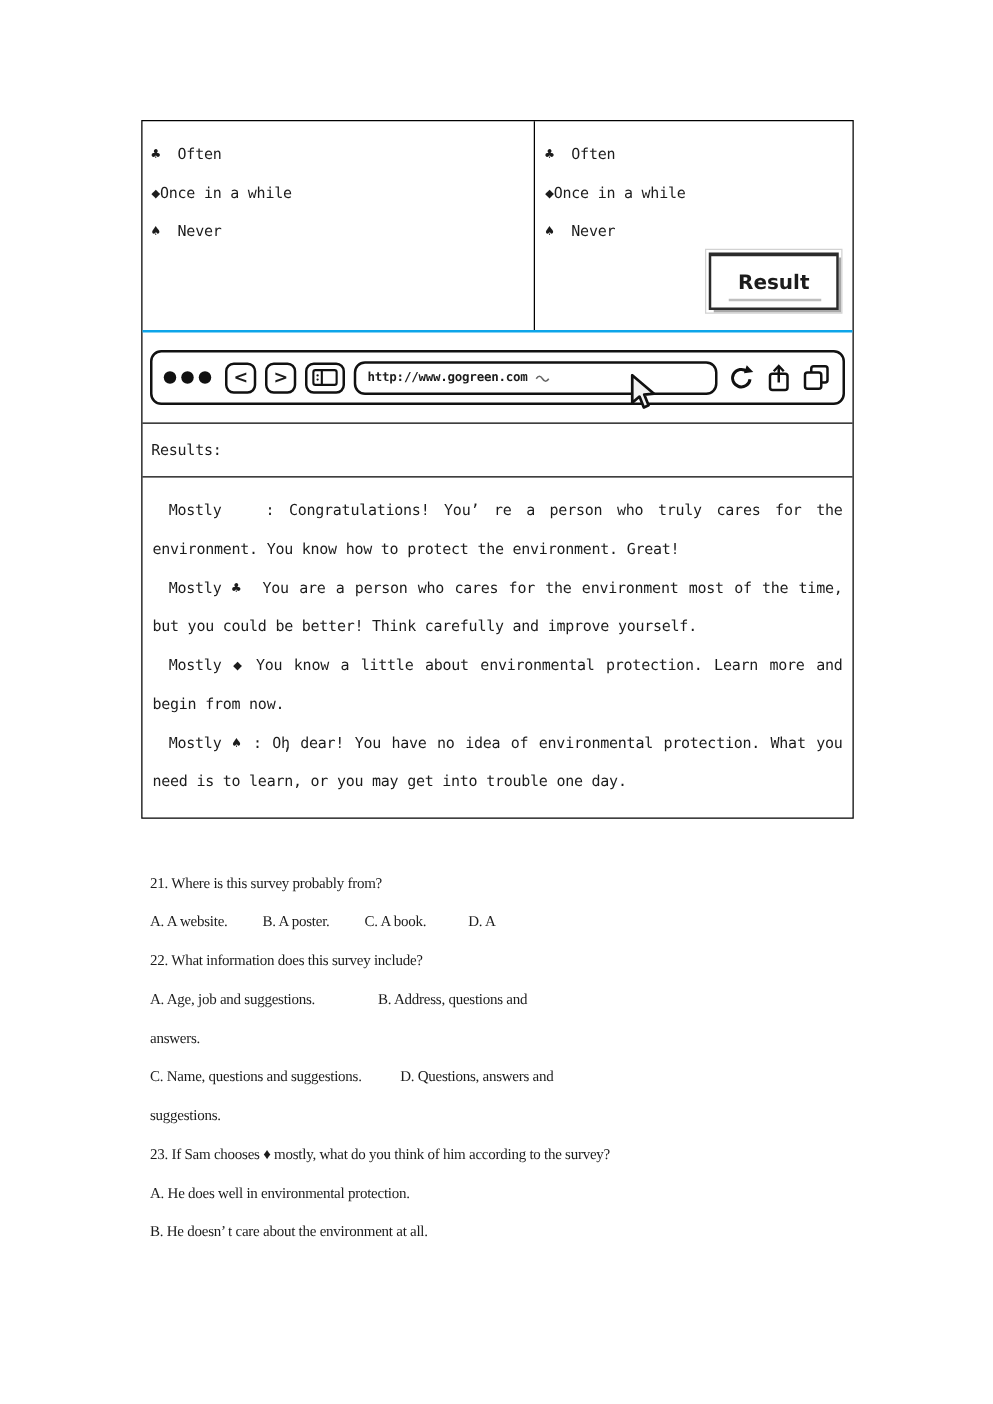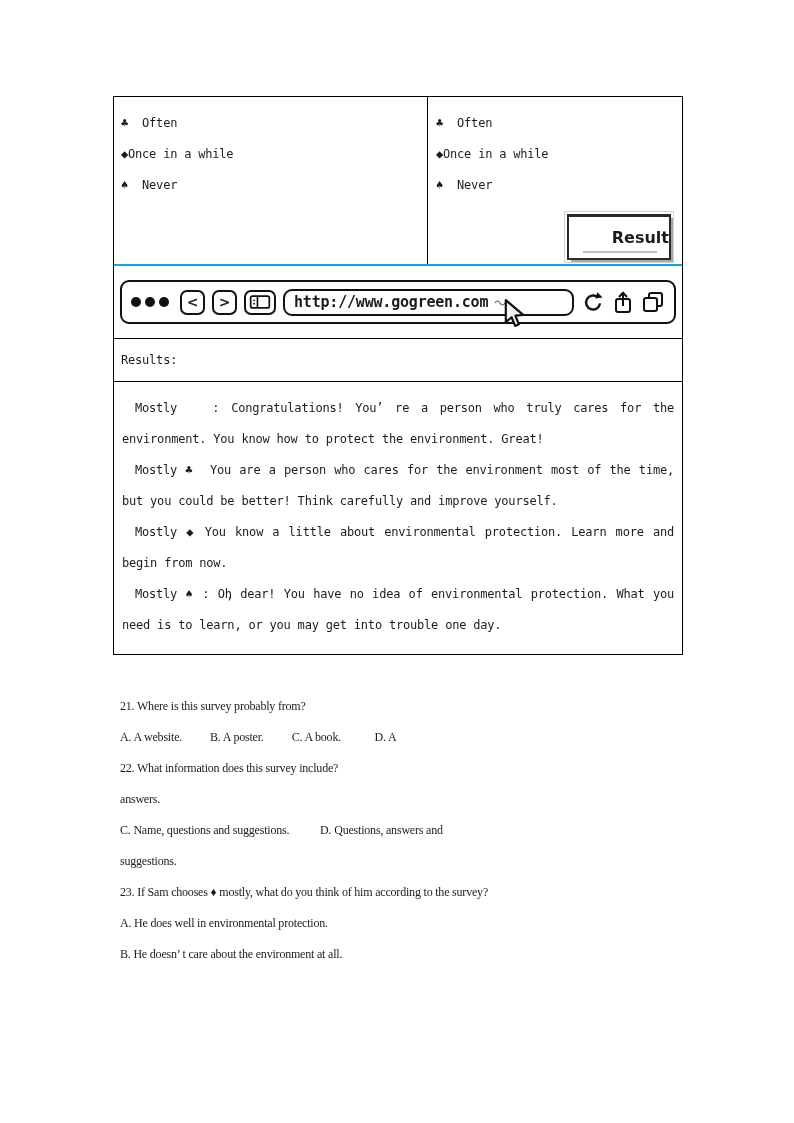--- a/index.html
+++ b/index.html
@@ -11,24 +11,24 @@
   .content { position:absolute; left:113px; top:96px; width:570px; font-size:12px; letter-spacing:-0.2px; }
 
   
   .doc-table { border:1px solid #000; box-sizing:border-box; width:100%; }
   .row1 { display:flex; height:169px; border-bottom:2px solid #0ea5e9; box-sizing:border-box; }
   .cell-left { width:314px; border-right:1px solid #000; padding:11px 7px; box-sizing:border-box; }
   .cell-right { flex:1; padding:11px 8px; position:relative; box-sizing:border-box; }
   .option { line-height:31px; white-space:pre; }
 
   .result-btn {
-    position:absolute; right:11px; bottom:4px; width:100px; height:41px;
+    position:absolute; right:11px; bottom:16px; width:100px; height:41px;
     background:#fff; border:2px solid #2b2b2b; border-top-width:3px;
     box-shadow:3px 3px 0 -1px #a9a9a9; outline:1px solid #d2d2d2; outline-offset:2px;
-    display:flex; align-items:center; justify-content:flex-end;
+    display:flex; align-items:center; justify-content:center;
     font-family:"DejaVu Sans",sans-serif; font-weight:bold; font-size:16px; letter-spacing:0;
   }
   .result-btn::after { content:""; position:absolute; left:14px; right:12px; bottom:5px; border-bottom:2px solid #8a8a8a; opacity:.55; }
 
   
   .row-browser { height:72px; border-bottom:1px solid #000; display:flex; align-items:center; justify-content:center; position:relative; }
   .browser-bar {
     position:relative; width:556px; height:44px; background:#fff;
     border:2px solid #111; border-radius:9px;
     display:flex; align-items:center; gap:7px; padding:0 9px; box-sizing:border-box;
@@ -37,21 +37,21 @@
   .dot { width:10px; height:10px; border-radius:50%; background:#111; margin-right:4px; }
   .nav-btn {
     width:25px; height:25px; border:2px solid #111; border-radius:7px; box-sizing:border-box;
     display:flex; align-items:center; justify-content:center;
     font-family:"DejaVu Sans",sans-serif; font-weight:bold; font-size:14px; line-height:1;
   }
   .nav-btn.wide { width:32px; }
   .url-field {
     flex:1; height:27px; border:2px solid #111; border-radius:9px; box-sizing:border-box;
     display:flex; align-items:center; gap:6px; padding:0 9px;
-    font-weight:bold; font-size:15px; letter-spacing:-0.2px;
+    font-weight:bold; font-size:10px; letter-spacing:-0.2px;
   }
   .icon-btn { display:flex; align-items:center; justify-content:center; }
   .cursor-svg { position:absolute; left:382px; top:17px; }
 
   
   .row-results-header { height:43px; line-height:43px; border-bottom:1px solid #000; padding-left:7px; box-sizing:border-box; }
   .row-results-body { padding:11px 8px 13px; position:relative; }
   .row-results-body p { margin:0; line-height:31px; text-align:justify; text-indent:13px; }
   .stray-mark { position:absolute; left:112px; top:214px; font-size:12px; color:#1c1c1c; }
 
@@ -138,20 +138,21 @@
         <p>Mostly ◆ You know a little about environmental protection. Learn more and begin from now.</p>
         <p>Mostly ♠ : Oh dear! You have no idea of environmental protection. What you need is to learn, or you may get into trouble one day.</p>
         <span class="stray-mark">’</span>
       </div>
     </div>
 
     <div class="questions">
       <div class="q-line">21. Where is this survey probably from?</div>
       <div class="q-line">A. A website.          B. A poster.          C. A book.            D. A</div>
       <div class="q-line">22. What information does this survey include?</div>
+      <div class="q-line">A. Age, job and suggestions.                  B. Address, questions and</div>
       <div class="q-line">answers.</div>
       <div class="q-line">C. Name, questions and suggestions.           D. Questions, answers and</div>
       <div class="q-line">suggestions.</div>
       <div class="q-line">23. If Sam chooses ♦ mostly, what do you think of him according to the survey?</div>
       <div class="q-line">A. He does well in environmental protection.</div>
       <div class="q-line">B. He doesn’ t care about the environment at all.</div>
     </div>
 
   </div>
 </div>

